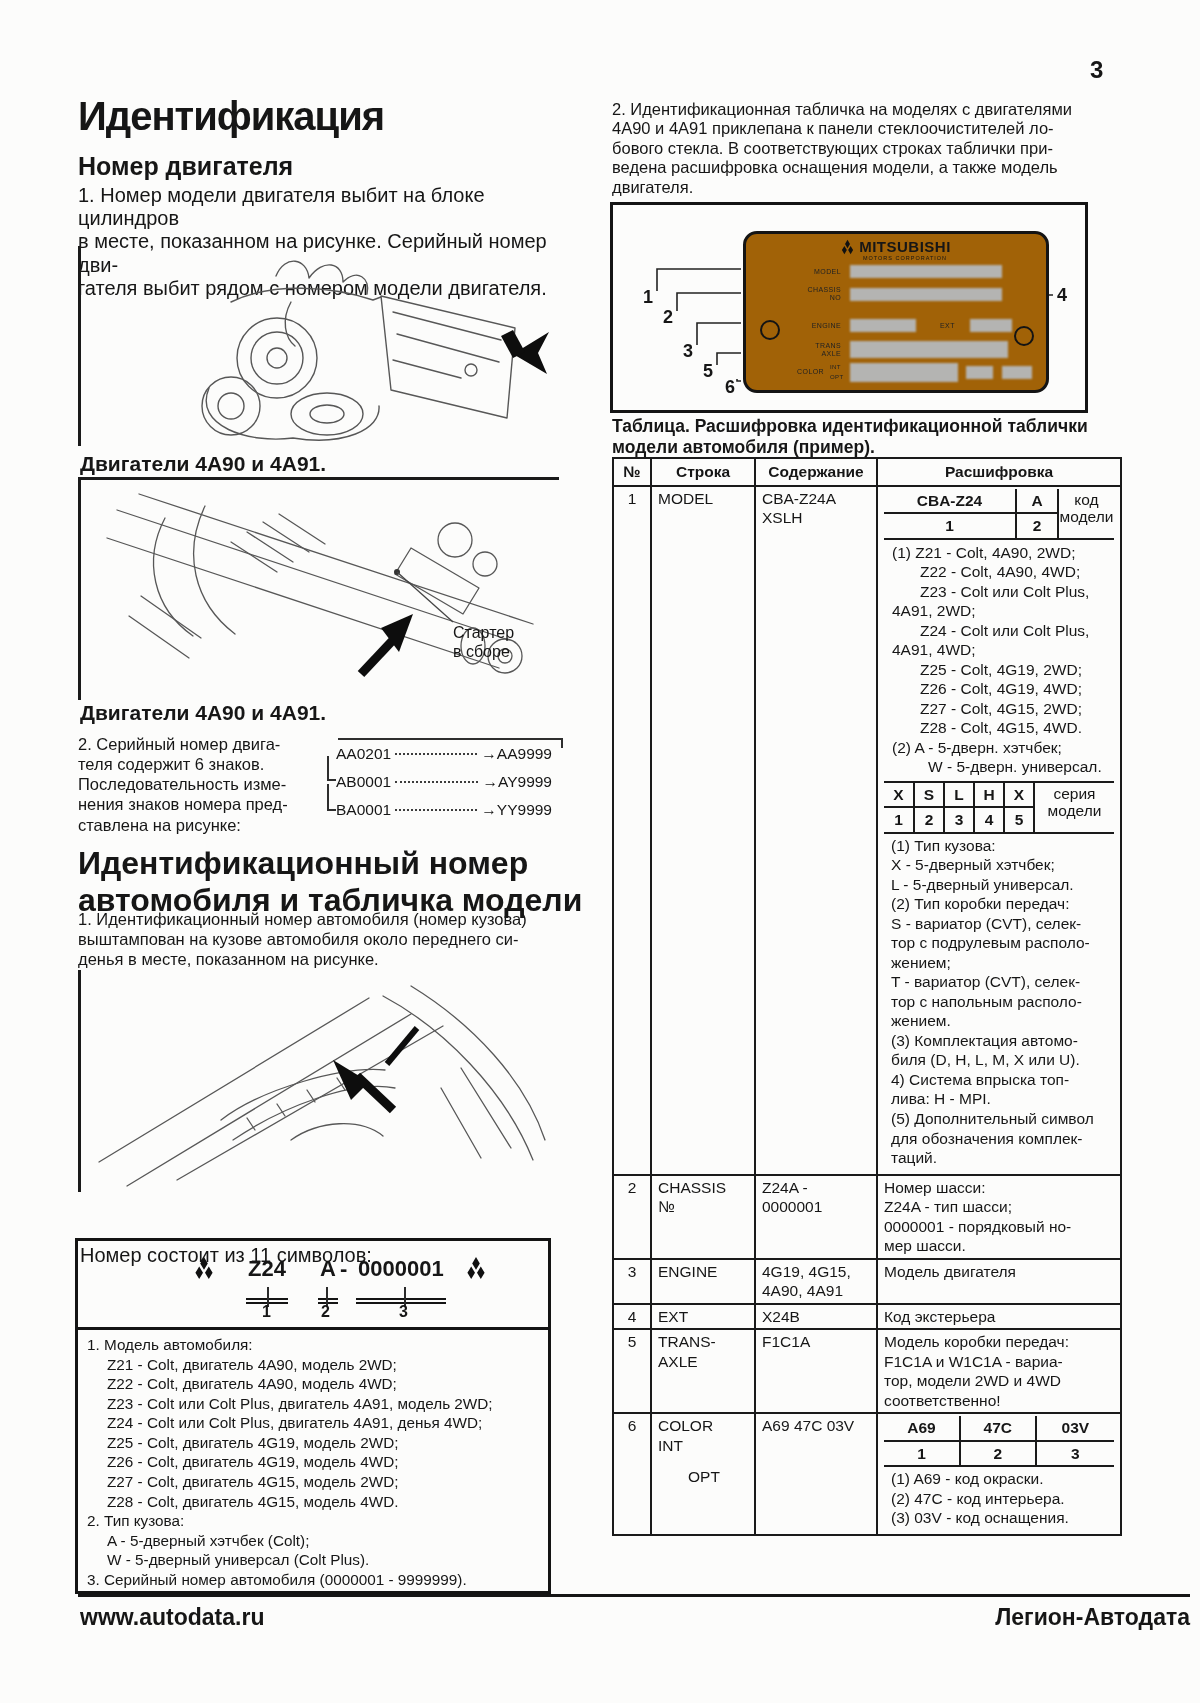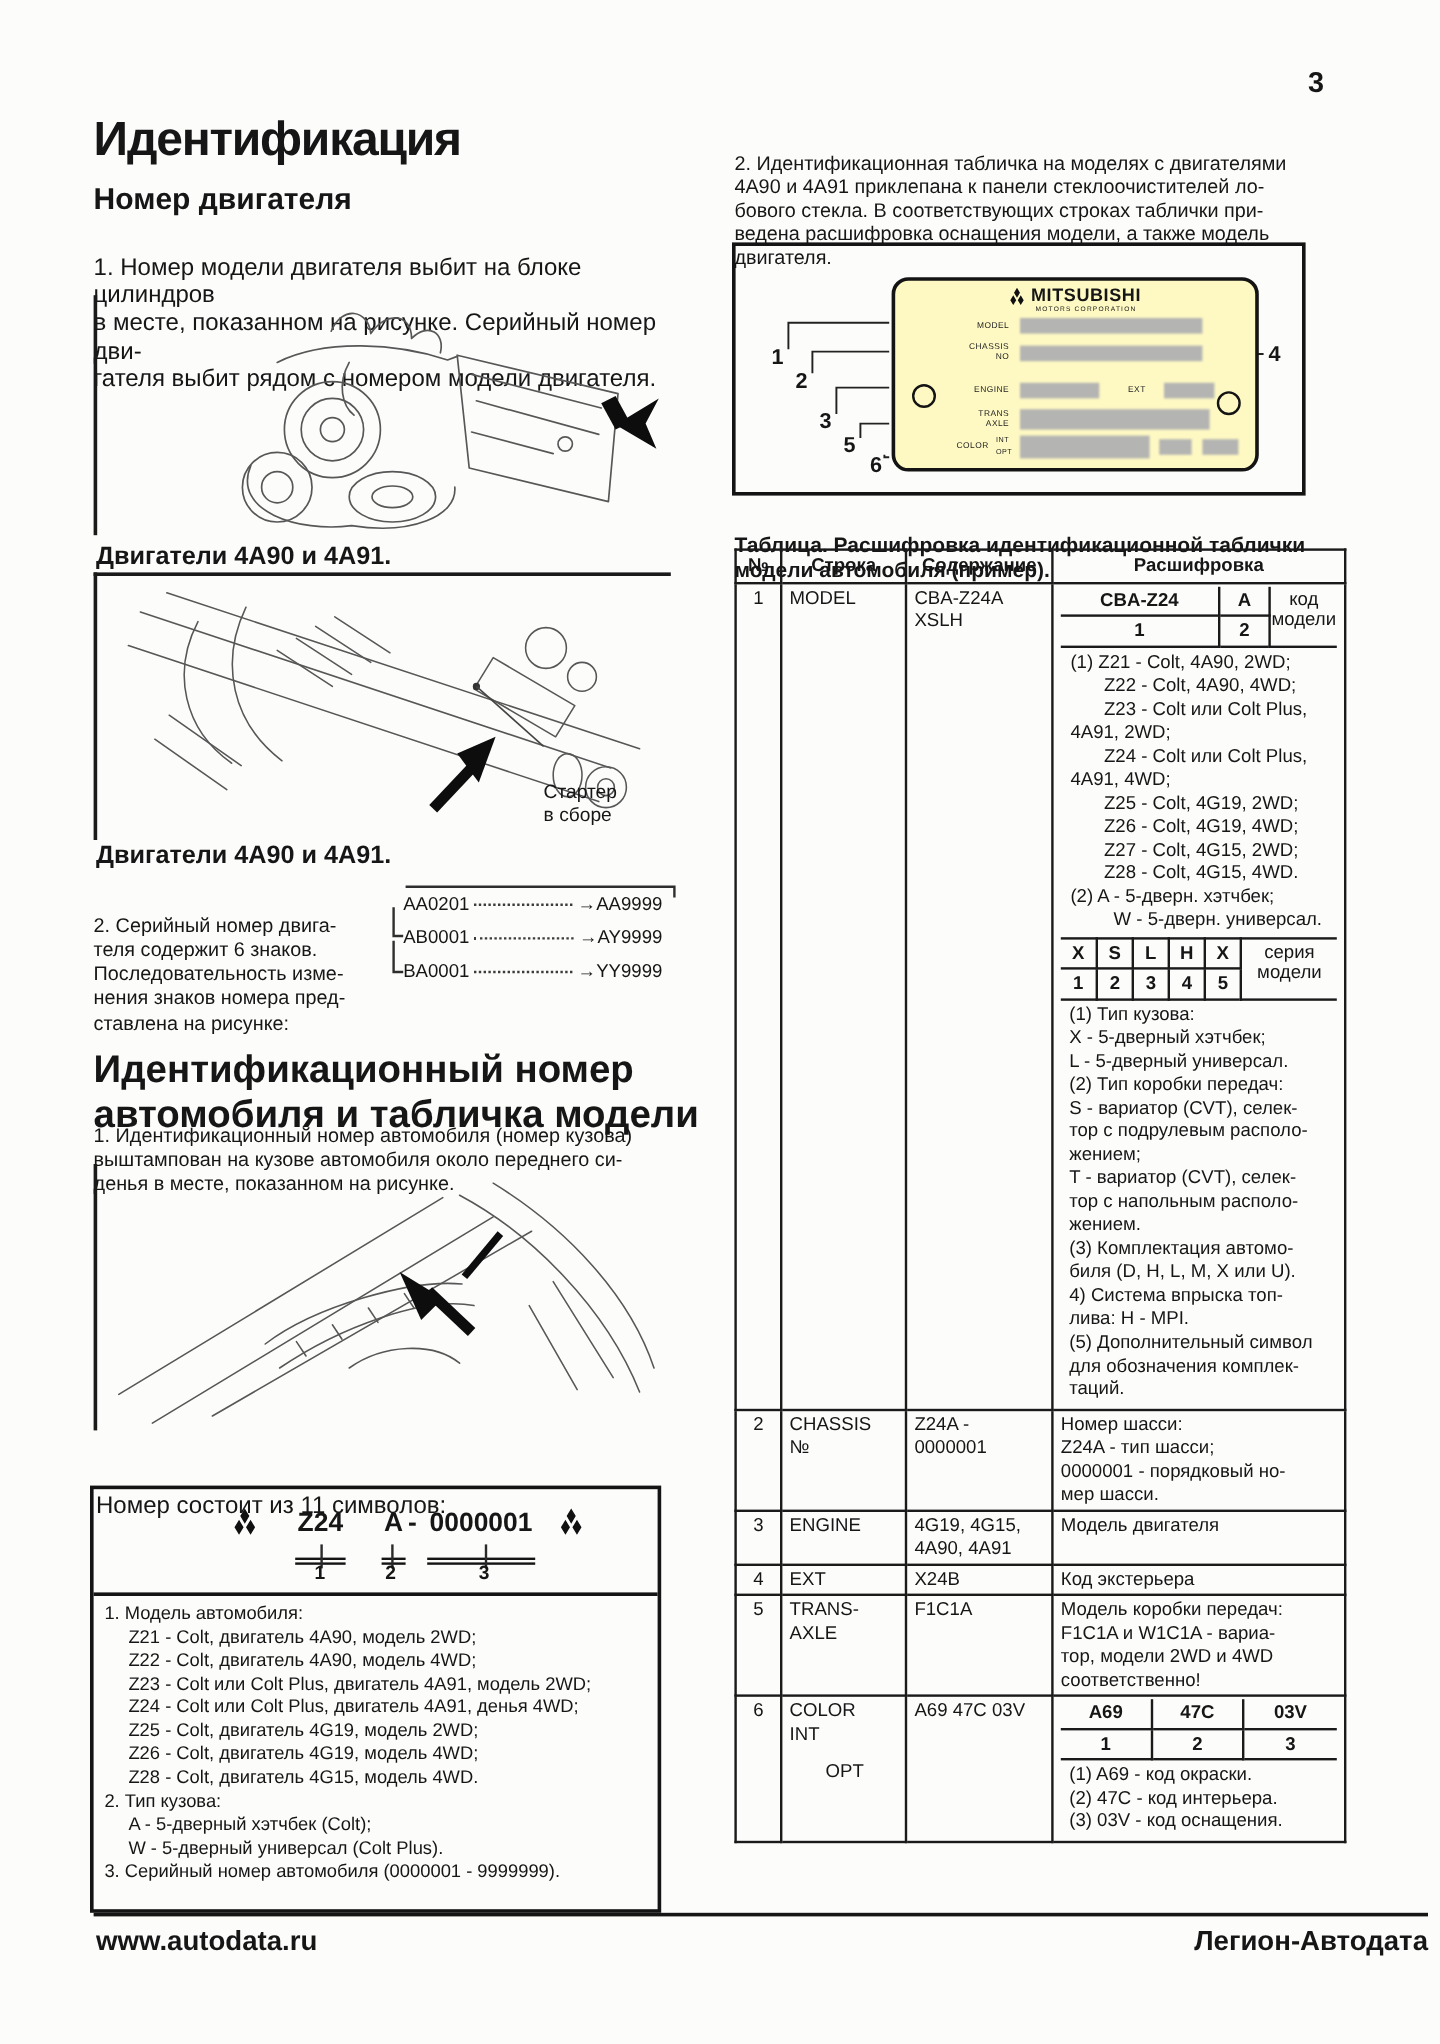--- a/index.html
+++ b/index.html
@@ -1,19 +1,19 @@
 <!DOCTYPE html>
 <html><head>
 <meta charset="utf-8">
 <style>
   html,body{margin:0;padding:0;background:#e8e8e8;}
   .page{position:relative;width:1200px;height:1703px;background:#fcfcfb;
         font-family:"Liberation Sans",sans-serif;color:#161616;overflow:hidden;}
   .abs{position:absolute;}
-  .pre{white-space:pre-line;margin-top:28px;}
+  .pre{white-space:pre-line;}
   .b{font-weight:bold;}
   
   .doc-title{font-size:40px;font-weight:bold;letter-spacing:-1px;}
   .sec-h{font-size:25px;font-weight:bold;}
   .sec-h2{font-size:32px;font-weight:bold;line-height:1.15;}
   .body-t{font-size:20px;line-height:1.16;}
   .body-s{font-size:16.5px;line-height:1.22;}
   .cap{font-size:21px;font-weight:bold;}
   
   .fig{border-left:3px solid #1a1a1a;}
@@ -26,21 +26,21 @@
   .vin-box{border:3px solid #141414;}
   .vin-diag{position:relative;height:86px;border-bottom:3px solid #141414;}
   .uline{border-bottom:6px double #141414;padding:0 2px 16px;}
   .vin-code-part{position:absolute;top:15px;font-size:22px;font-weight:bold;}
   .vin-conn{position:absolute;width:1.6px;background:#2a2a2a;height:20px;top:46px;}
   .vin-num{position:absolute;top:62px;font-size:16px;font-weight:bold;}
   .vin-list{padding:5px 8px 0 9px;font-size:15.3px;line-height:1.28;}
   .vin-list .ind{padding-left:20px;}
   
   .plate-fig{border:3px solid #141414;}
-  .plate{position:absolute;border:3px solid #141414;border-radius:14px;background:#fef9c3;}
+  .plate{position:absolute;border:3px solid #141414;border-radius:14px;background:#a16207;}
   .plate-label{position:absolute;font-size:7px;letter-spacing:.4px;color:#222;text-align:right;line-height:1.15;white-space:pre-line;}
   .blurbox{position:absolute;background:#b4b4b2;filter:blur(1.1px);}
   .rivet{position:absolute;width:16px;height:16px;border:2.5px solid #141414;border-radius:50%;}
   .callout{position:absolute;font-size:18px;font-weight:bold;}
   .brand-row{position:absolute;left:0;right:0;top:5px;display:flex;justify-content:center;align-items:flex-start;gap:5px;}
   .brand-name{font-size:15px;font-weight:bold;letter-spacing:.5px;line-height:1;}
   .brand-sub{font-size:5.5px;letter-spacing:1px;text-align:center;margin-top:1px;}
   
   table.main{border-collapse:collapse;table-layout:fixed;width:508px;font-size:15.5px;line-height:1.26;}
   table.main th,table.main td{border:2px solid #1a1a1a;vertical-align:top;padding:2px 6px;}
@@ -209,20 +209,21 @@
       <span class="vin-num" style="left:321px;">3</span>
     </div>
     <div class="vin-list">
       <div>1. Модель автомобиля:</div>
       <div class="ind">Z21 - Colt, двигатель 4А90, модель 2WD;</div>
       <div class="ind">Z22 - Colt, двигатель 4А90, модель 4WD;</div>
       <div class="ind">Z23 - Colt или Colt Plus, двигатель 4А91, модель 2WD;</div>
       <div class="ind">Z24 - Colt или Colt Plus, двигатель 4А91, денья 4WD;</div>
       <div class="ind">Z25 - Colt, двигатель 4G19, модель 2WD;</div>
       <div class="ind">Z26 - Colt, двигатель 4G19, модель 4WD;</div>
+      <div class="ind">Z27 - Colt, двигатель 4G15, модель 2WD;</div>
       <div class="ind">Z28 - Colt, двигатель 4G15, модель 4WD.</div>
       <div>2. Тип кузова:</div>
       <div class="ind">A - 5-дверный хэтчбек (Colt);</div>
       <div class="ind">W - 5-дверный универсал (Colt Plus).</div>
       <div>3. Серийный номер автомобиля (0000001 - 9999999).</div>
     </div>
   </div>
 
   <div class="abs body-s pre" style="left:612px;top:100px;width:516px;line-height:1.18;">2. Идентификационная табличка на моделях с двигателями
 4А90 и 4А91 приклепана к панели стеклоочистителей ло-

